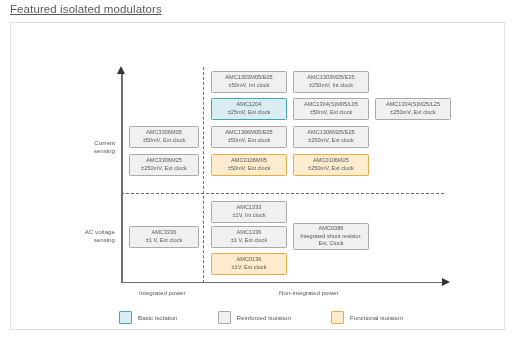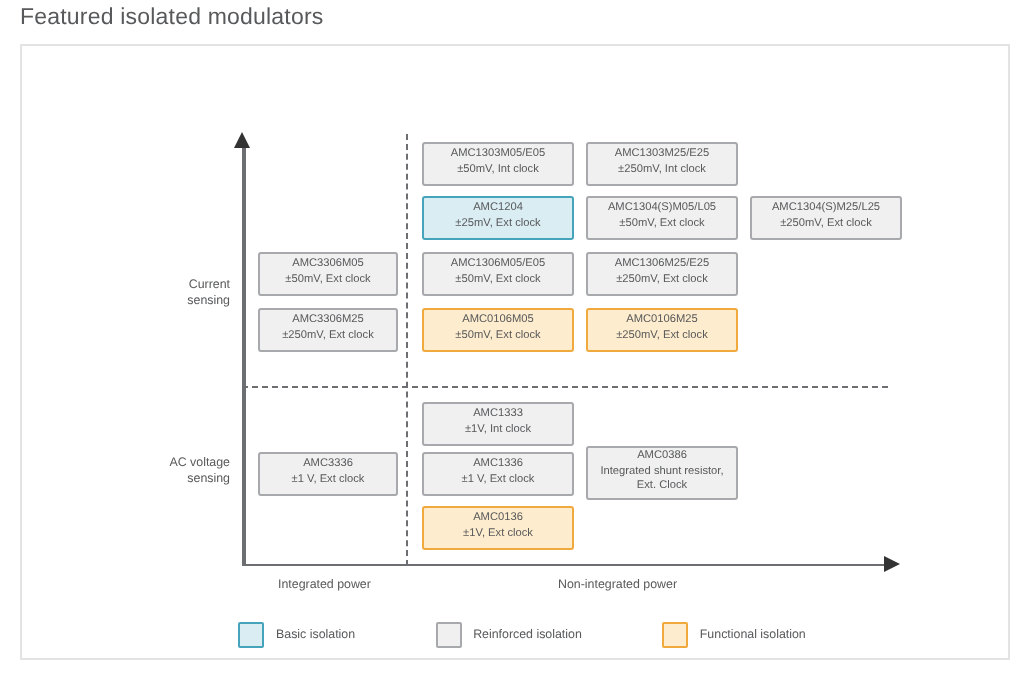--- a/index.html
+++ b/index.html
@@ -17,20 +17,21 @@
   }
 
   #page-title {
     position: absolute;
     left: 10px;
     top: 3px;
     font-size: 11.5px;
     color: #58595b;
     letter-spacing: 0.1px;
     white-space: nowrap;
+    text-decoration: underline;
   }
 
   #chart-frame {
     position: absolute;
     left: 10px;
     top: 22px;
     width: 495px;
     height: 308px;
     border: 1px solid #e3e3e3;
     background: #ffffff;

